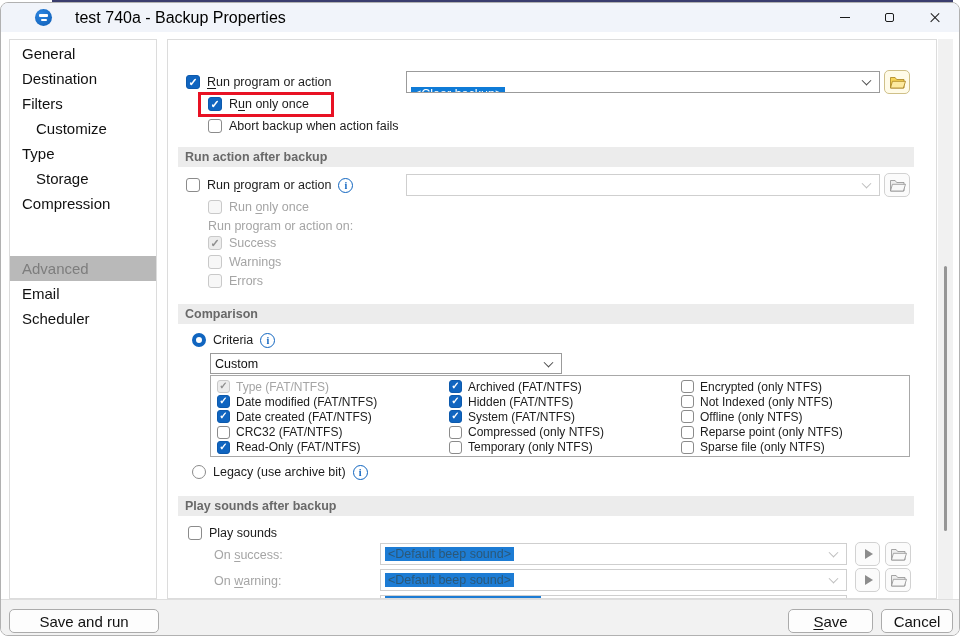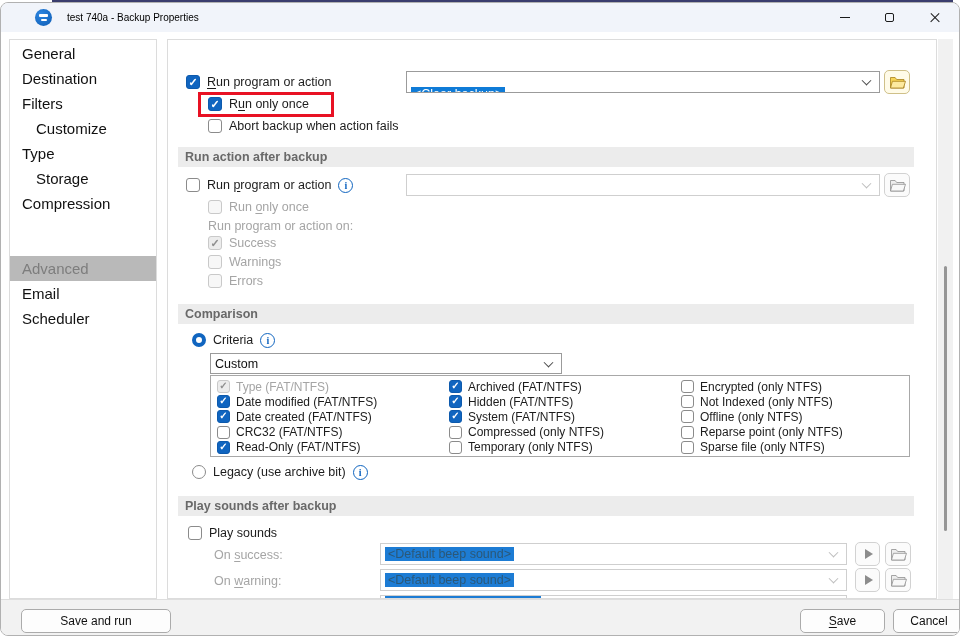--- a/index.html
+++ b/index.html
@@ -7,21 +7,21 @@
        font-family:"Liberation Sans",sans-serif;-webkit-font-smoothing:antialiased;}
   .backstrip{position:absolute;left:52px;top:0;width:901px;height:3px;background:#3a3d6e;}
   .win{position:absolute;left:0;top:2px;width:960px;height:634px;box-sizing:border-box;
        border:1px solid #b1b1b1;border-radius:8px;background:#fff;overflow:hidden;}
   
   .titlebar{position:relative;height:29px;background:#f1f4fa;display:flex;align-items:center;padding-left:34px;}
   .appicon{width:17px;height:17px;border-radius:50%;background:radial-gradient(circle at 35% 30%,#2e86e0,#0d5cb4);position:relative;flex:none;}
   .appicon i{position:absolute;background:#fff;border-radius:1px;}
   .appicon .b1{left:4px;top:5px;width:9px;height:2.6px;}
   .appicon .b2{left:5.5px;top:9.6px;width:6px;height:2.1px;}
-  .title{margin-left:15px;font-size:10px;color:#000;}
+  .title{margin-left:23px;font-size:16px;color:#000;}
   .wctrls{position:absolute;right:2px;top:0;height:29px;display:flex;}
   .wbtn{width:45px;height:29px;display:flex;align-items:center;justify-content:center;}
   .ic-min{width:10px;height:1.3px;background:#1a1a1a;}
   .ic-max{width:9px;height:9px;box-sizing:border-box;border:1.3px solid #1a1a1a;border-radius:2px;}
   .ic-close{position:relative;width:12px;height:12px;}
   .ic-close i{position:absolute;left:0;top:5.4px;width:12px;height:1.3px;background:#1a1a1a;}
   .ic-close i:first-child{transform:rotate(45deg);}
   .ic-close i:last-child{transform:rotate(-45deg);}
   
   .sidebar{position:absolute;left:8px;top:36px;width:148px;height:560px;box-sizing:border-box;
@@ -74,21 +74,21 @@
   .grow>.cbx{width:13px;height:13px;}
   .grow.checked>.cbx::after{font-size:10px;line-height:12.5px;width:11px;}
   .annot{position:absolute;left:30px;top:52px;width:136px;height:25px;box-sizing:border-box;
          border:3px solid #e81123;pointer-events:none;z-index:5;}
   
   .scroll{position:absolute;left:937px;top:36px;width:15px;height:560px;background:#f1f1f1;}
   .thumb{position:absolute;left:6px;top:227px;width:3px;height:265px;background:#969696;border-radius:2px;}
   
   .footer{position:absolute;left:0;right:0;top:596px;height:37px;background:#f2f2f2;border-top:1px solid #dedede;}
   .btn{position:absolute;top:9px;height:24px;box-sizing:border-box;border:1px solid #ababab;border-radius:5px;
-       background:#fdfdfd;font-size:12px;color:#111;font-family:"Liberation Sans",sans-serif;cursor:default;margin-left:12px;}
+       background:#fdfdfd;font-size:15px;color:#111;font-family:"Liberation Sans",sans-serif;cursor:default;}
 </style>
 </head>
 <body>
 
 <div class="backstrip"></div>
 
 <div class="win">
 
   <div class="titlebar">
     <span class="appicon">

